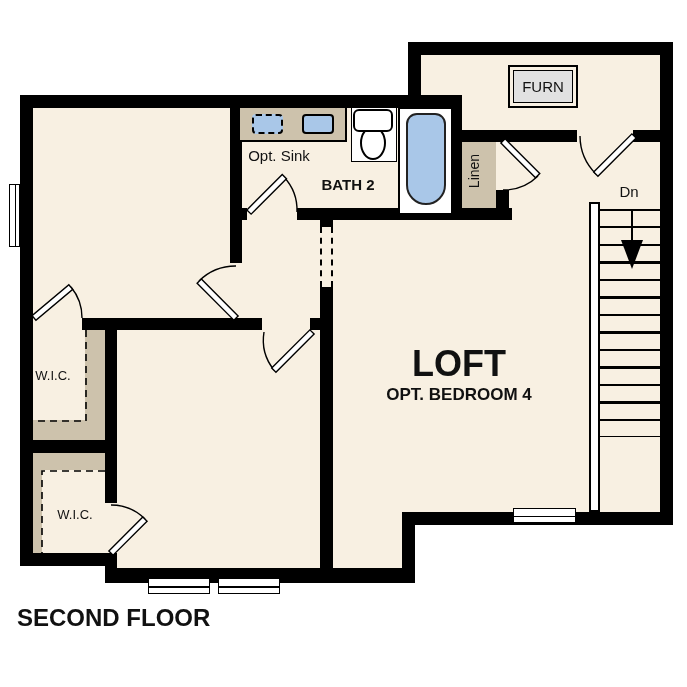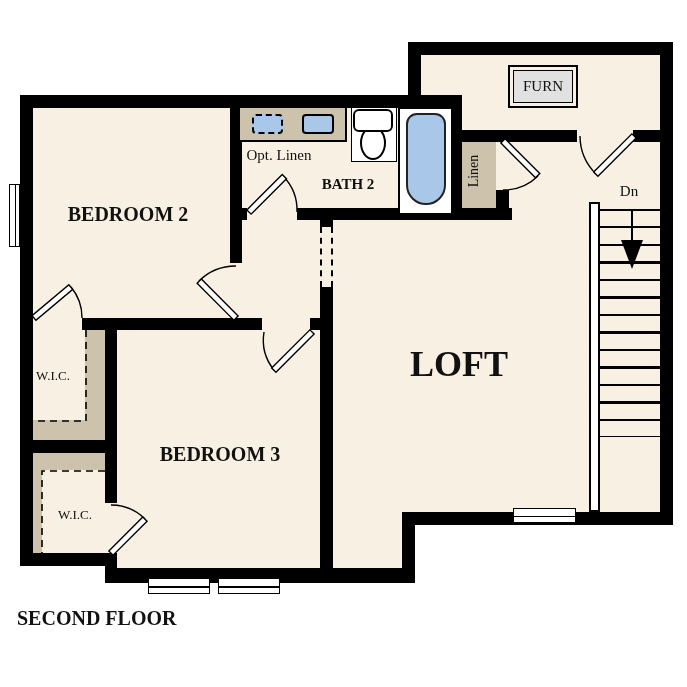--- a/index.html
+++ b/index.html
@@ -1,18 +1,18 @@
 <!DOCTYPE html>
 <html><head>
 <meta charset="utf-8">
 <style>
   html,body{margin:0;padding:0;background:#fff;}
   .canvas{
     position:relative;width:683px;height:687px;background:#ffffff;
-    font-family:Liberation Serif, serif;overflow:hidden;
+    font-family:Liberation Sans, sans-serif;overflow:hidden;
   }
   .cream{position:absolute;background:#f8f0e2;}
   .wall{position:absolute;background:#000;}
   .tan{position:absolute;background:#cdc2ac;}
   .label{
     position:absolute;color:#111;white-space:nowrap;
     transform:translate(-50%,-50%);text-align:center;line-height:1;
   }
   .b{font-weight:bold;}
   .window{position:absolute;background:#fff;border:1.6px solid #000;box-sizing:border-box;}
@@ -148,24 +148,23 @@
       <path d="M503,190 A49,49 0 0 0 538,176" fill="none" stroke="#000" stroke-width="1.4"></path>
       <rect x="503" y="138" width="49" height="6" fill="#fff" stroke="#000" stroke-width="1.4" transform="rotate(45,503,141)"></rect>
     </g>
 
     <g>
       <path d="M580,136 A54,54 0 0 0 596,174" fill="none" stroke="#000" stroke-width="1.4"></path>
       <rect x="634" y="133" width="54" height="6" fill="#fff" stroke="#000" stroke-width="1.4" transform="rotate(135,634,136)"></rect>
     </g>
   </svg>
 
-  <div class="label b" style="left:128px;top:214px;font-size:20px;">BEDROOM 2</div>
-  <div class="label" style="left:279px;top:155px;font-size:15px;">Opt. Linen</div>
+  <div class="label" style="left:279px;top:155px;font-size:15px;">Opt. Sink</div>
   <div class="label b" style="left:348px;top:184px;font-size:15px;">BATH 2</div>
   <div class="label" style="left:474px;top:171px;font-size:14px;transform:translate(-50%,-50%) rotate(-90deg);">Linen</div>
   <div class="label" style="left:629px;top:191px;font-size:15px;">Dn</div>
   <div class="label b" style="left:459px;top:364px;font-size:36px;">LOFT</div>
-  <div class="label b" style="left:220px;top:454px;font-size:20px;">BEDROOM 3</div>
+  <div class="label b" style="left:459px;top:394px;font-size:17px;">OPT. BEDROOM 4</div>
   <div class="label" style="left:53px;top:375px;font-size:13px;">W.I.C.</div>
   <div class="label" style="left:75px;top:514px;font-size:13px;">W.I.C.</div>
-  <div class="label b" style="left:17px;top:618px;font-size:20px;transform:translate(0,-50%);">SECOND FLOOR</div>
+  <div class="label b" style="left:17px;top:618px;font-size:24px;transform:translate(0,-50%);">SECOND FLOOR</div>
 
 </div>
 
 </body></html>

